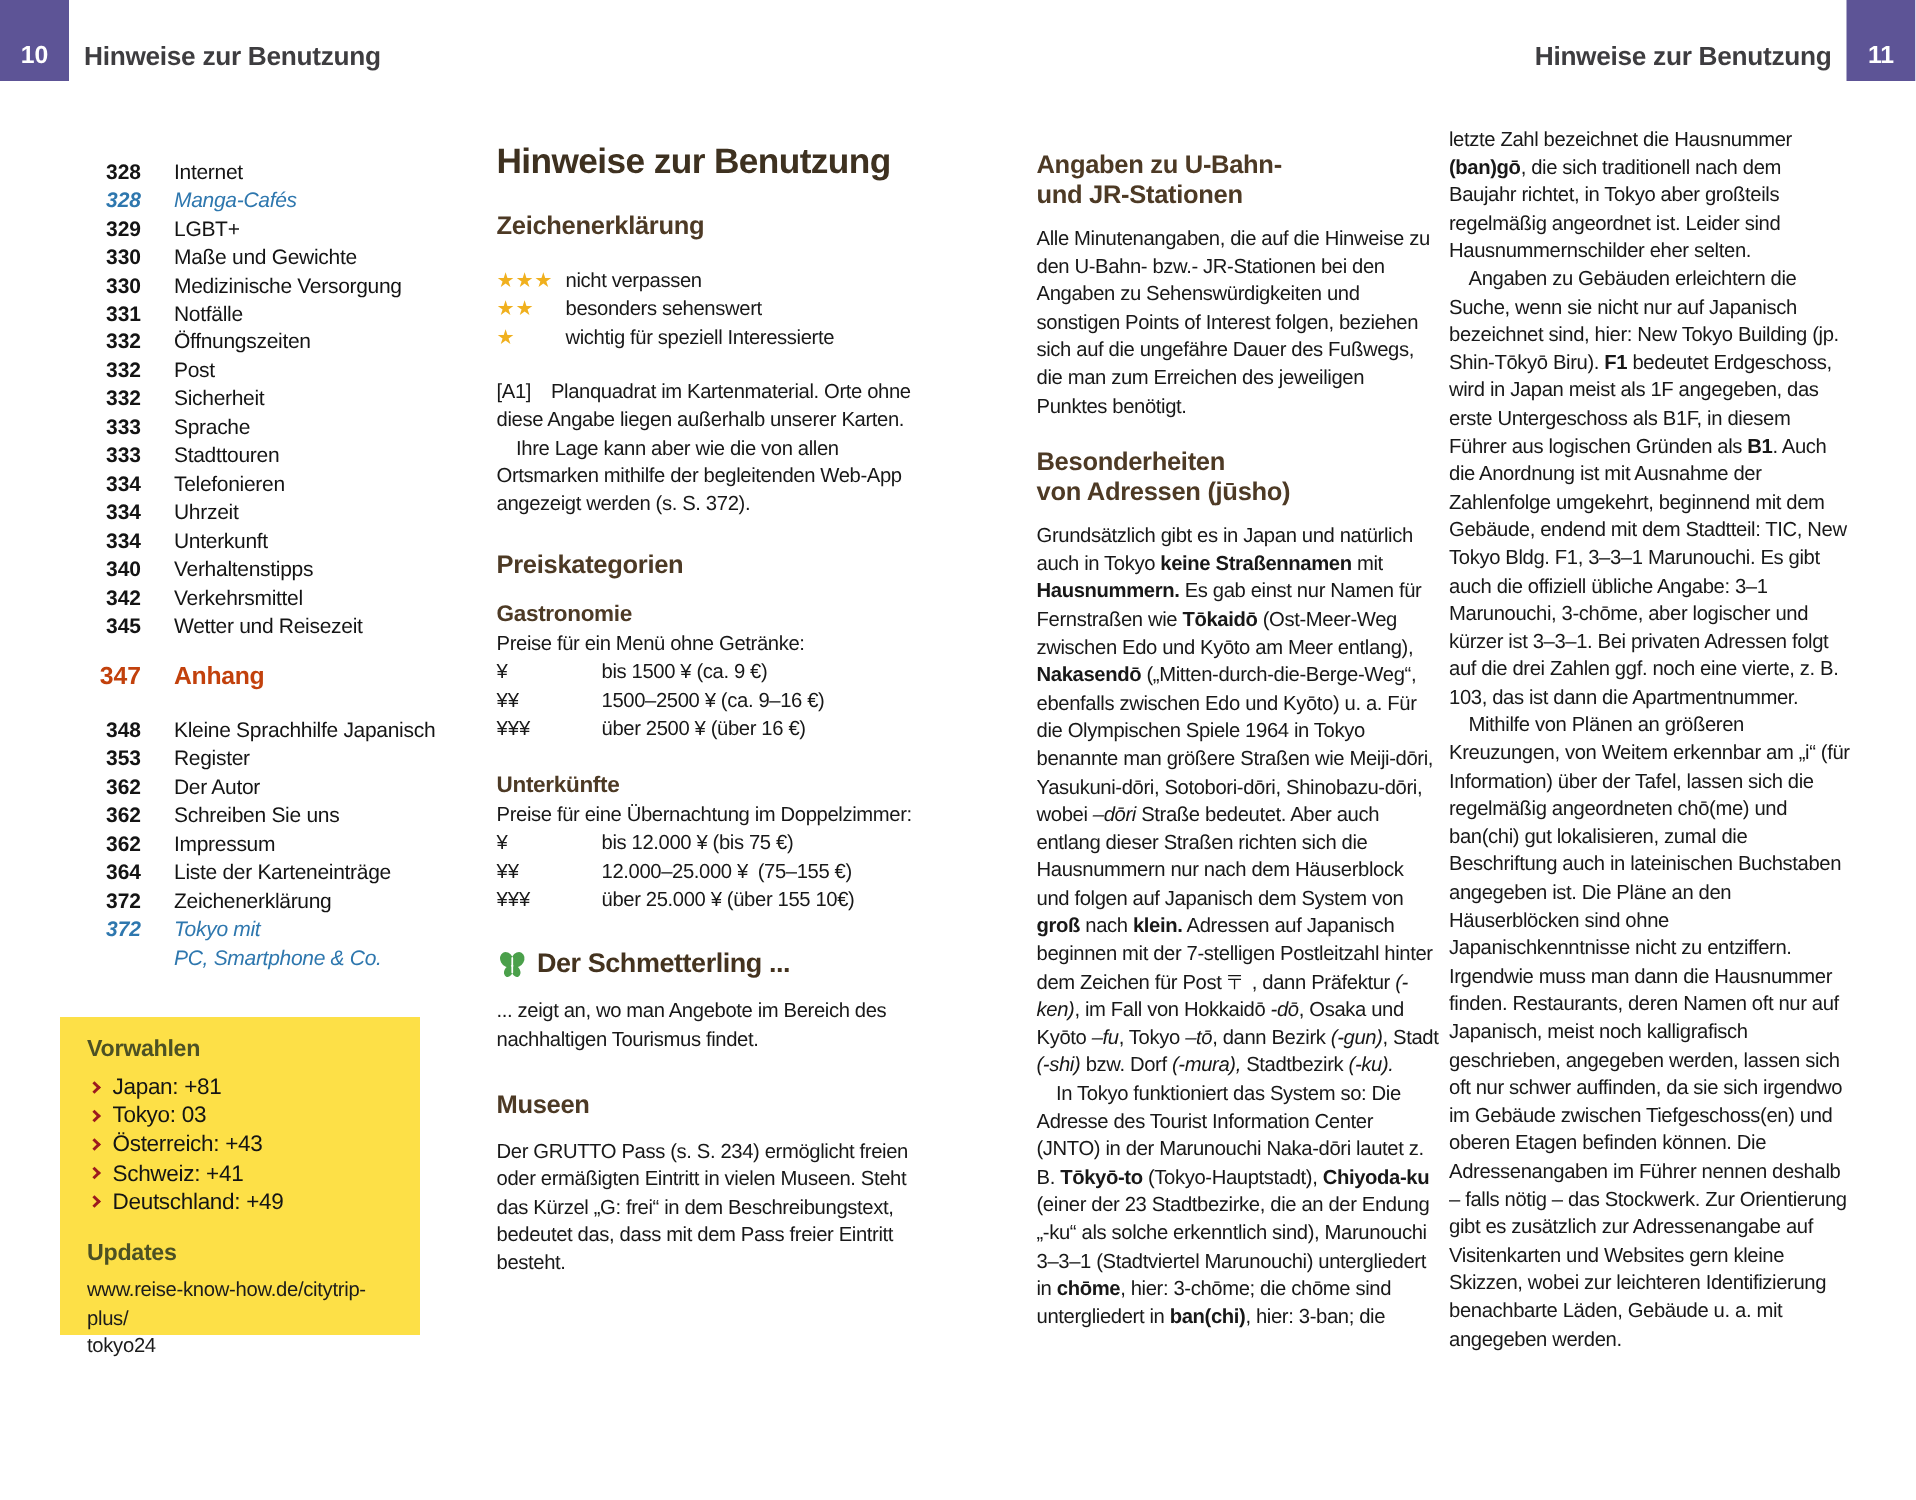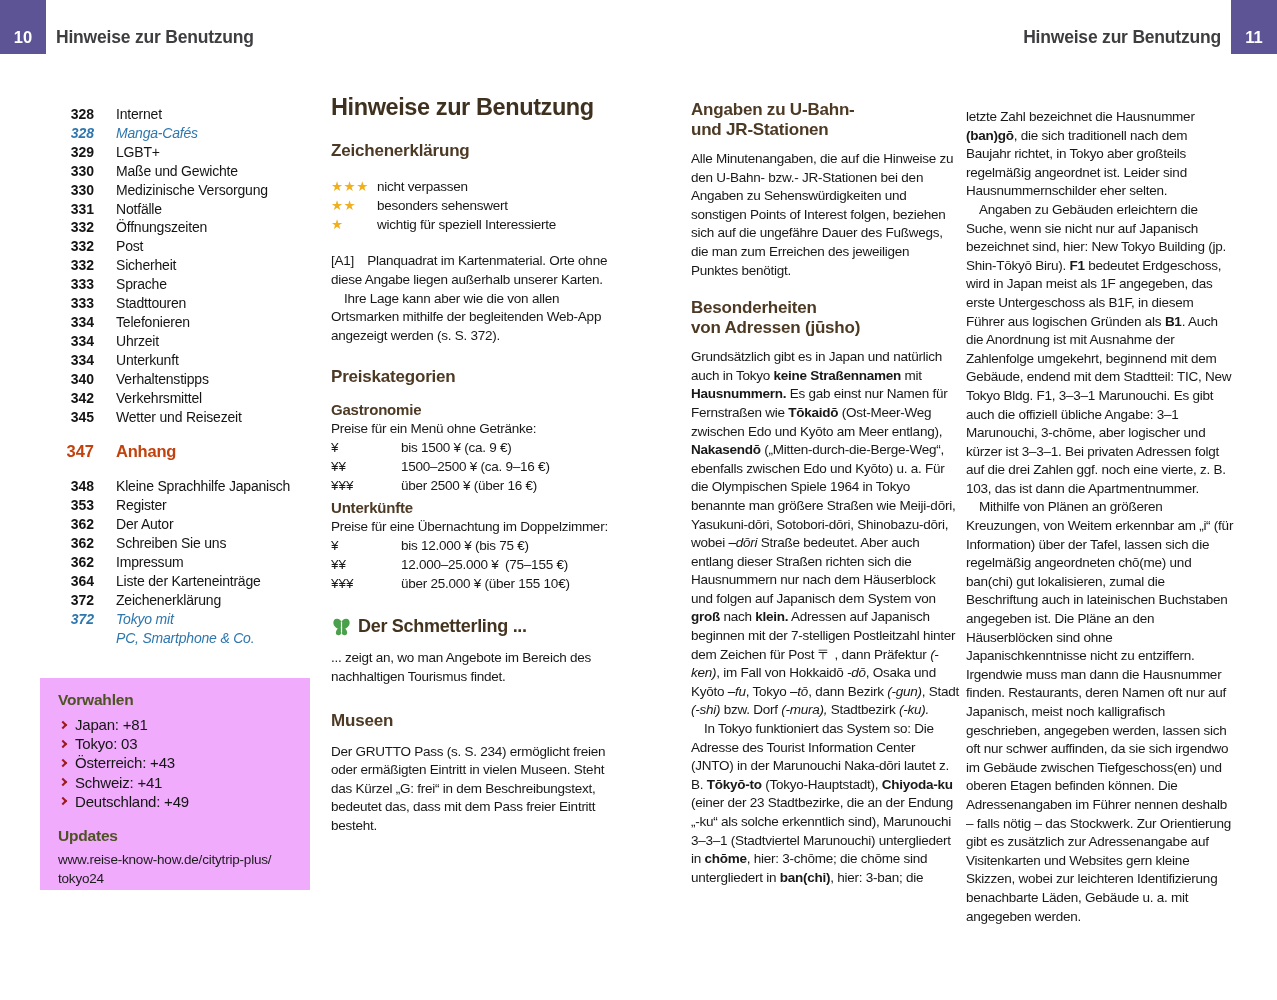--- a/index.html
+++ b/index.html
@@ -35,42 +35,42 @@
   .toc-row.accent { color:#2e77ae; font-style:italic; }
   .toc-anhang {
     display:flex; margin-top:15px; margin-bottom:16px;
     font-size:16.5px; font-weight:bold; color:#c2410c; line-height:20px;
   }
   .toc-anhang .toc-num { width:36px; }
   .toc-anhang .toc-label { margin-left:22px; }
 
   
   .infobox {
-    position:absolute; left:40px; top:678px; width:270px; height:212px;
-    background:#f0abfc; padding:13px 16px 0 18px;
+    position:absolute; left:40px; top:678px; width:240px; height:212px;
+    background:#fde047; padding:13px 16px 0 18px;
   }
   .infobox-h {
     font-size:15.5px; font-weight:bold; color:#4d5124; letter-spacing:-0.2px;
     margin-bottom:6px;
   }
   .infobox-h.updates { margin-top:16px; }
   .vorwahl-row { display:flex; align-items:center; line-height:19.2px; }
   .chev {
     flex:none; width:6px; height:6px; margin:0 9px 0 2px;
     border-top:2.6px solid #9c1b1e; border-right:2.6px solid #9c1b1e;
     transform:rotate(45deg);
   }
   .vorwahl-label { font-size:15px; font-weight:normal; color:#141414; letter-spacing:-0.2px; }
   .updates-url { font-size:13.5px; color:#1b1b1b; line-height:18.6px; letter-spacing:-0.2px; }
 
   
   .col { position:absolute; }
   .col-2 { left:331px; top:94px;  width:290px; }
   .col-3 { left:691px; top:100px; width:268px; }
-  .col-4 { left:966px; top:108px; width:268px; }
+  .col-4 { left:966px; top:84px; width:268px; }
 
   .main-title {
     font-size:23.5px; font-weight:bold; color:#3e3120; letter-spacing:-0.4px;
     margin-bottom:20px;
   }
   .h-section {
     font-size:17px; font-weight:bold; color:#4d3a25; letter-spacing:-0.2px;
   }
   .h-sub {
     font-size:15px; font-weight:bold; color:#4d3a25; letter-spacing:-0.2px;
@@ -94,21 +94,21 @@
   .price-sym { width:70px; flex:none; font-size:13.5px; color:#181818; }
   .price-text { font-size:13.5px; color:#181818; letter-spacing:-0.25px; }
 
   
   .butterfly-h { display:flex; align-items:flex-end; margin-top:23px; }
   .butterfly-h svg { margin-right:6px; }
   .butterfly-h .txt { font-size:18px; font-weight:bold; color:#44331f; letter-spacing:-0.3px; }
   .mt10 { margin-top:10px; }
   .mt12 { margin-top:12px; }
   .mt14 { margin-top:14px; }
-  .mt16 { margin-top:4px; }
+  .mt16 { margin-top:20px; }
   .mt18 { margin-top:18px; }
   .mt22 { margin-top:22px; }
   .mt24 { margin-top:24px; }
   .mb2  { margin-bottom:2px; }
 </style>
 </head>
 <body>
 
 <div class="pagenum-box left">
   <span>10</span>

